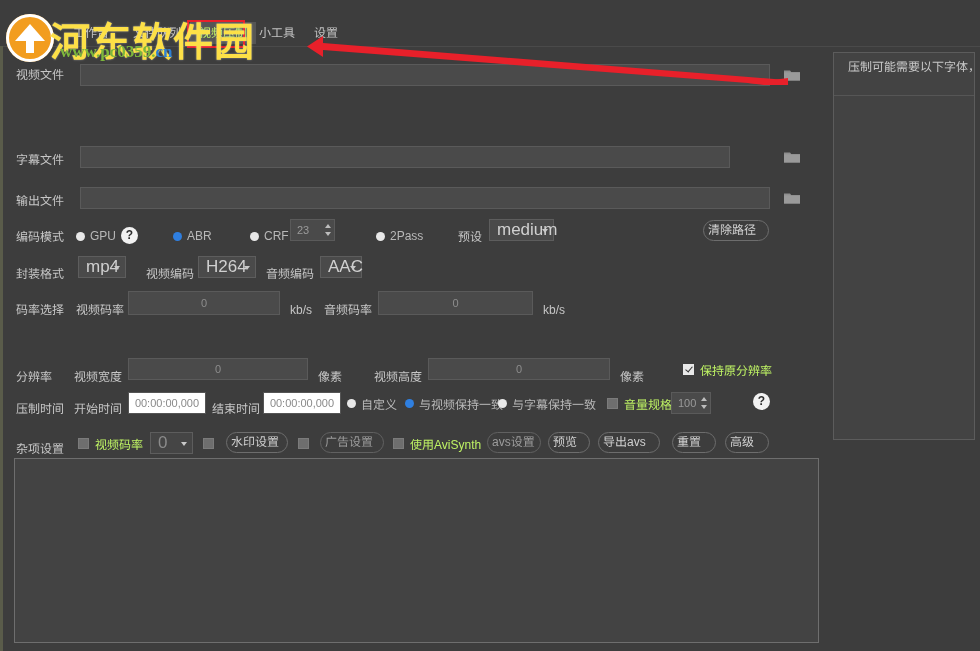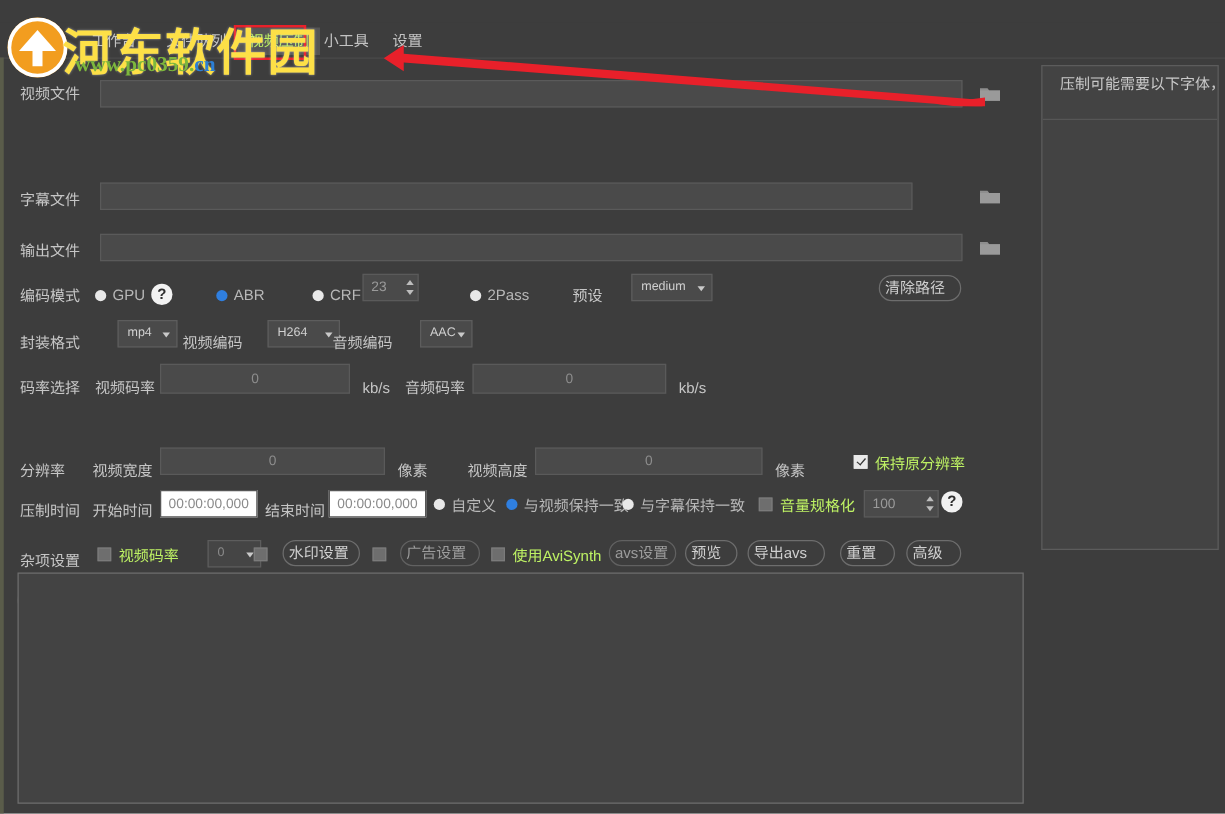--- a/index.html
+++ b/index.html
@@ -268,26 +268,25 @@
   .check .txt { font-size: 12px; color: #bef264; }
 
   
   .combo {
     position: absolute;
     background: #4a4a4a;
     border: 1px solid #5d5d5d;
     box-sizing: border-box;
     height: 22px;
     line-height: 20px;
-    font-size: 10px;
+    font-size: 17px;
     color: #d0d0d0;
     padding: 0 18px 0 7px;
     white-space: nowrap;
     cursor: default;
-    margin-left: 16px;
   }
   .combo .caret {
     position: absolute;
     right: 5px; top: 9px;
     width: 0; height: 0;
     border-left: 3.5px solid transparent;
     border-right: 3.5px solid transparent;
     border-top: 4px solid #c9c9c9;
   }
   .combo.dim { color: #8b8b8b; background: #454545; }
@@ -518,21 +517,21 @@
       <span class="txt">与视频保持一致</span>
     </div>
     <div class="radio" style="left:498px; top:348px">
       <span class="dot"></span>
       <span class="txt">与字幕保持一致</span>
     </div>
     <div class="check" style="left:607px; top:348px">
       <span class="box"></span>
       <span class="txt">音量规格化</span>
     </div>
-    <div class="spin" style="left:691px; top:346px; width:60px;">
+    <div class="spin" style="left:671px; top:346px; width:40px;">
       <span>100</span>
       <span class="up"></span>
       <span class="dn"></span>
     </div>
     <div class="help" style="left:753px; top:347px">?</div>
 
     <div class="lbl left" style="top:394px">杂项设置</div>
     <div class="check" style="left:78px; top:388px">
       <span class="box"></span>
       <span class="txt">视频码率</span>

